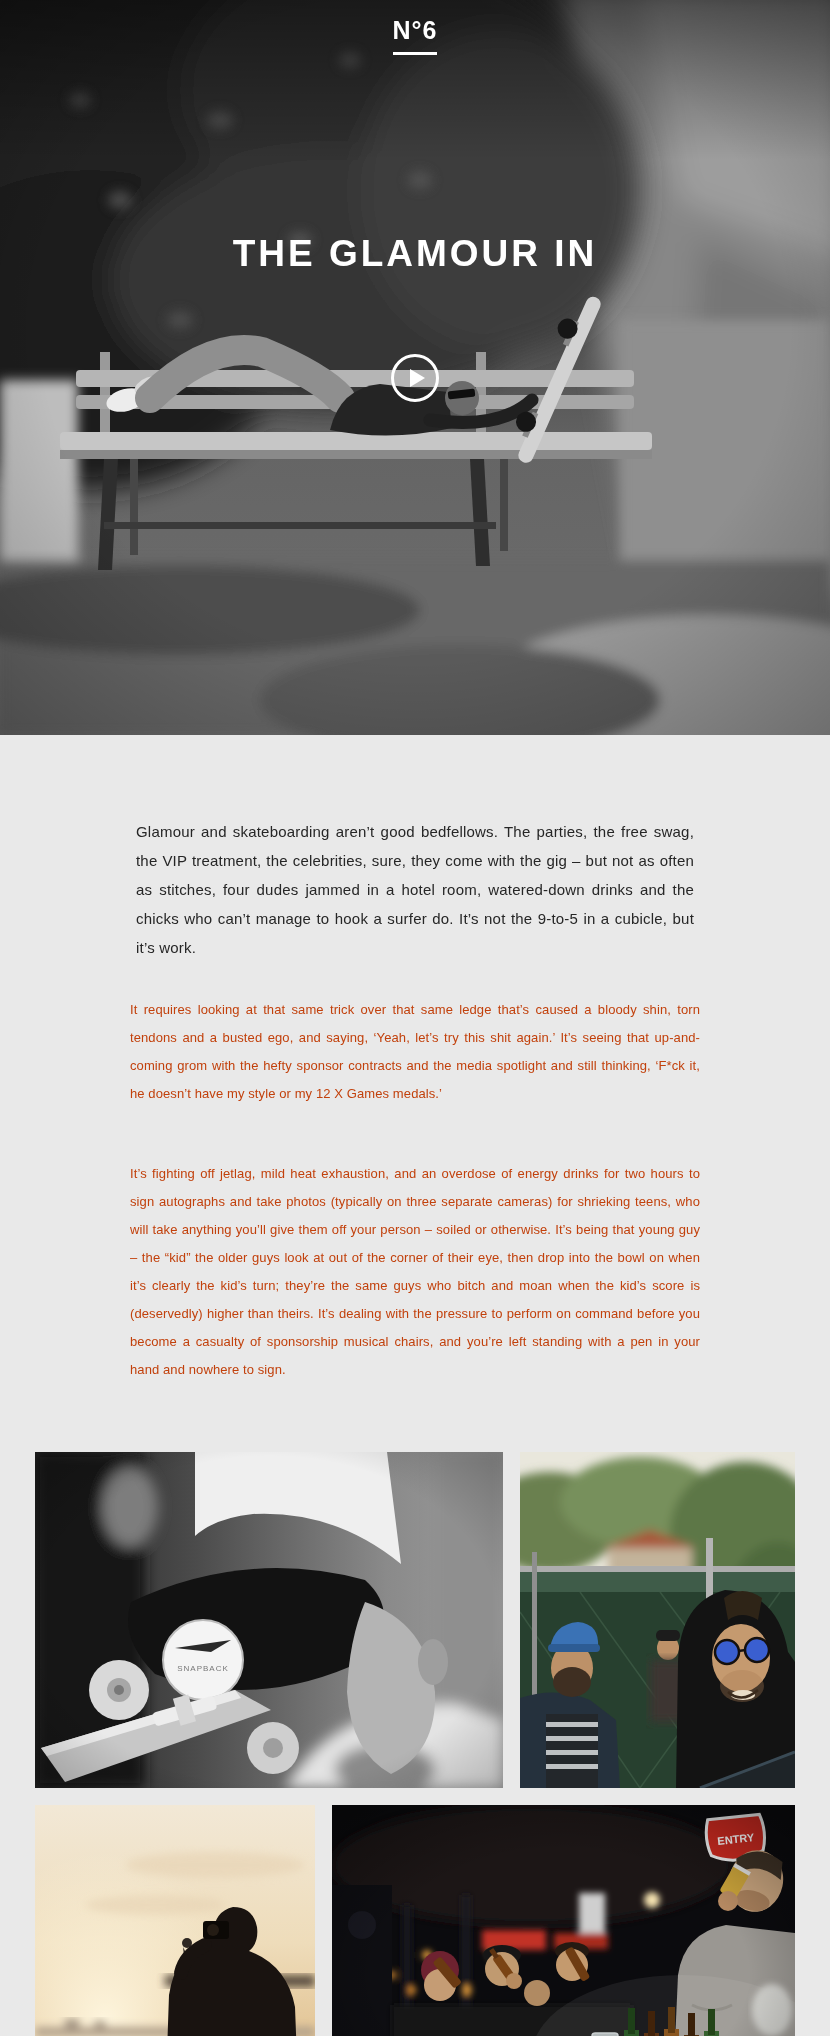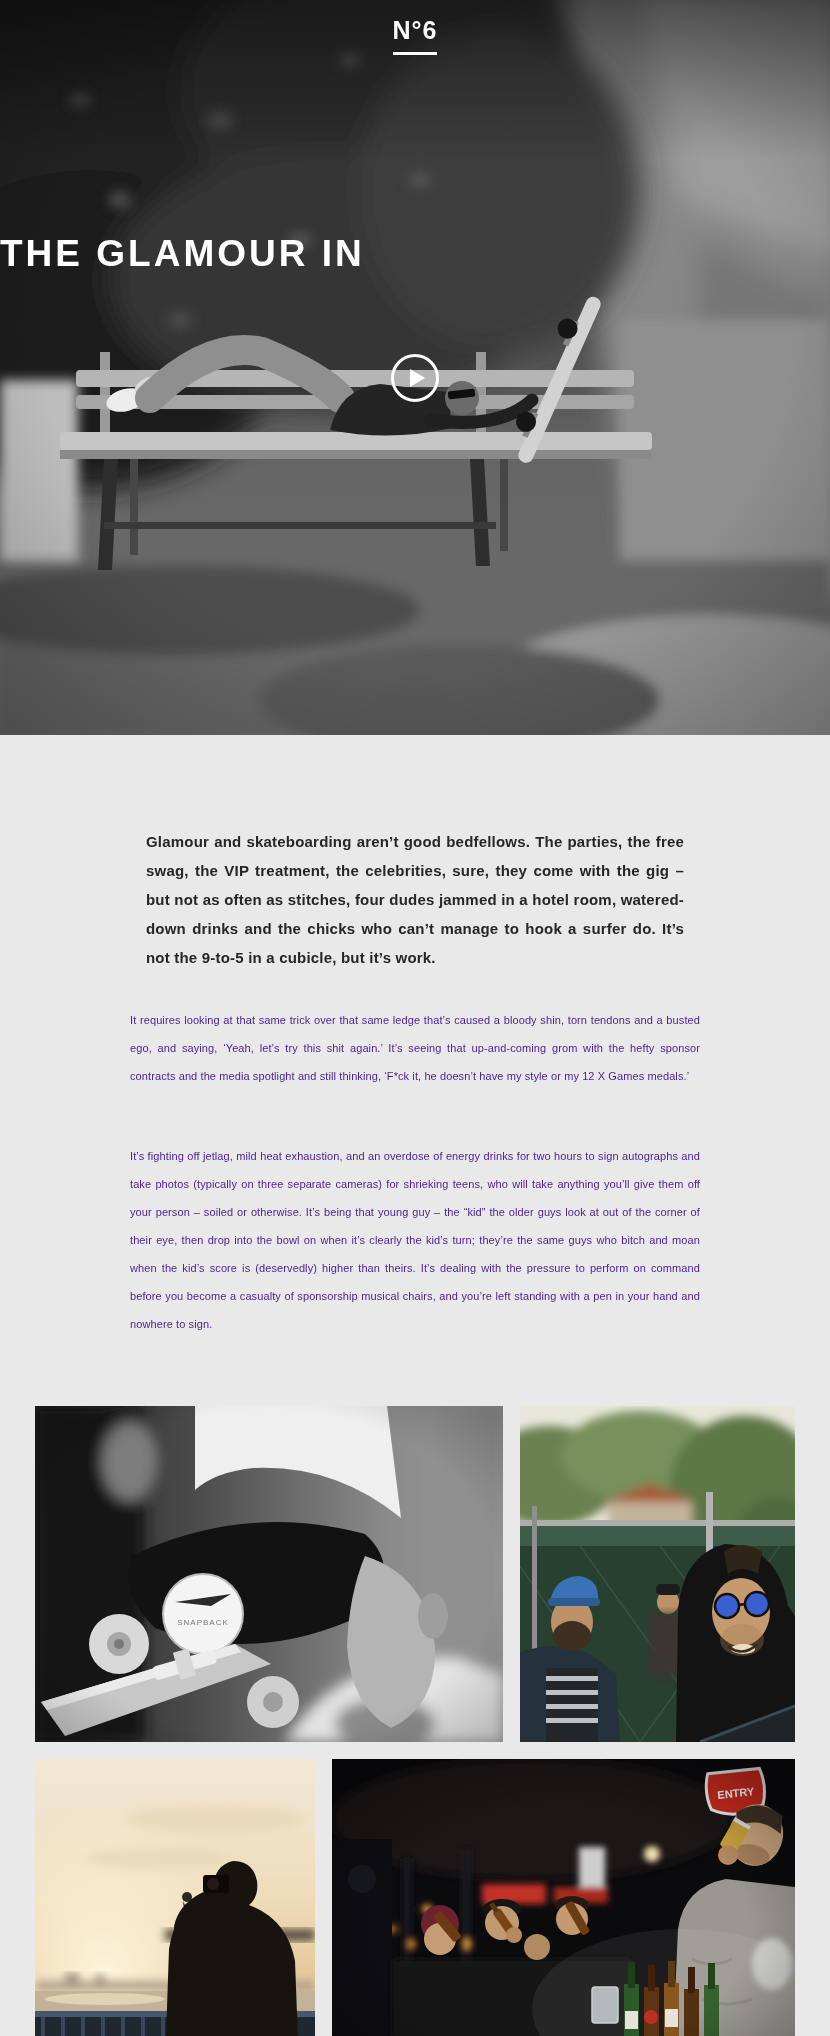--- a/index.html
+++ b/index.html
@@ -4,33 +4,33 @@
 <style>
   html,body{margin:0;padding:0;background:#e9e9e9;}
   .page{width:830px;margin:0 auto;font-family:"Liberation Sans",sans-serif;background:#e9e9e9;}
 
   
   .hero{position:relative;width:830px;height:735px;overflow:hidden;background:#3a3a3a;}
   .hero-art{position:absolute;inset:0;display:block;}
   .issue{position:absolute;top:16px;left:0;width:100%;text-align:center;color:#fff;
          font-size:25px;font-weight:bold;letter-spacing:1px;}
   .issue-underline{position:absolute;top:52px;left:50%;width:44px;height:3px;margin-left:-22px;background:#fff;}
-  .hero-title{position:absolute;top:234px;left:0;width:100%;margin:0;color:#fff;
+  .hero-title{position:absolute;top:234px;left:0;width:100%;margin:0;text-align:center;color:#fff;
               font-size:37px;line-height:40px;font-weight:bold;letter-spacing:3px;}
   .play{position:absolute;top:354px;left:50%;margin-left:-24px;width:48px;height:48px;border-radius:50%;
         border:3px solid #fff;background:transparent;cursor:pointer;display:flex;align-items:center;justify-content:center;padding:0;}
   .play-tri{display:block;width:0;height:0;border-left:15px solid #fff;border-top:9px solid transparent;
             border-bottom:9px solid transparent;margin-left:5px;}
 
   
   .content{background:#e9e9e9;padding:76px 0 14px;}
   .copy{width:570px;margin:0 auto;}
-  .lead{margin:16px;font-size:15px;line-height:29px;font-weight:bold;color:#262626;
+  .lead{margin:6px;font-size:15px;line-height:29px;font-weight:normal;color:#262626;
         text-align:justify;letter-spacing:0.2px;}
-  .body-p{font-size:11px;line-height:28px;color:#4c1d95;text-align:justify;letter-spacing:0.1px;}
+  .body-p{font-size:13px;line-height:28px;color:#c2410c;text-align:justify;letter-spacing:0.1px;}
   .p2{margin:34px 0 0;}
   .p3{margin:52px 0 16px;}
 
   
   .gallery{width:760px;margin:68px auto 0;}
   .g-row{display:flex;gap:17px;}
   .g-row + .g-row{margin-top:17px;}
   .ph{margin:0;overflow:hidden;background:#cfcfcf;cursor:pointer;}
   .ph svg{display:block;width:100%;height:100%;}
   .ph1{width:468px;height:336px;}

